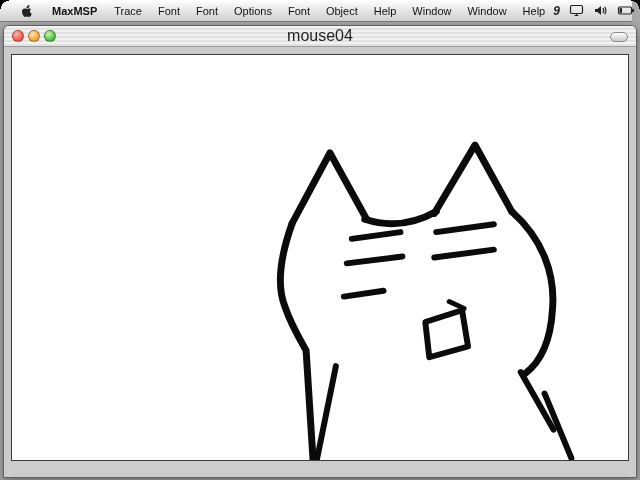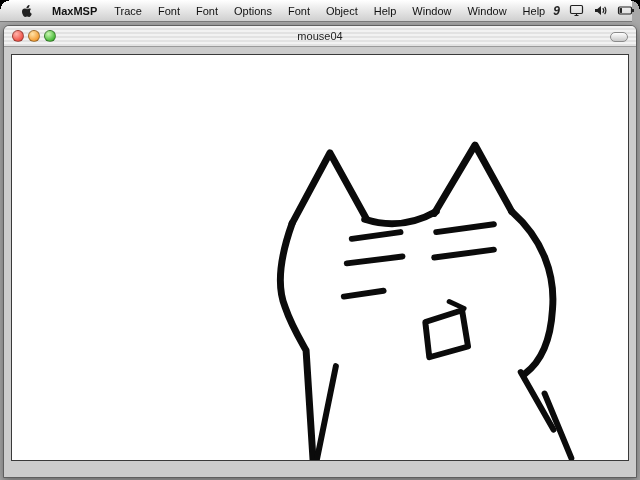--- a/index.html
+++ b/index.html
@@ -49,21 +49,21 @@
     border:1px solid #5f5f5f;
     border-radius:6px 6px 0 0;
     box-shadow:0 3px 10px rgba(0,0,0,.4);
   }
   .titlebar {
     position:relative; height:21px;
     border-radius:5px 5px 0 0;
     background:repeating-linear-gradient(180deg,#f2f2f2 0 2px,#e2e2e2 2px 4px);
     border-bottom:1px solid #9a9a9a;
     display:flex; align-items:center; justify-content:center;
-    font-size:11px; color:#222;
+    font-size:16px; color:#222;
   }
   .traffic { position:absolute; left:8px; top:4px; display:flex; gap:4px; }
   .light { width:12px; height:12px; border-radius:50%; border:1px solid rgba(0,0,0,.35); }
   .light.red    { background:radial-gradient(circle at 35% 30%, #ffb3ab, #f0564b 70%); }
   .light.yellow { background:radial-gradient(circle at 35% 30%, #ffe2a8, #f49f38 70%); }
   .light.green  { background:radial-gradient(circle at 35% 30%, #c9f7b2, #4cbb3c 70%); }
   .toolbar-pill {
     position:absolute; right:8px; top:6px; width:18px; height:10px;
     border-radius:5px; border:1px solid #8a8a8a;
     background:linear-gradient(#ffffff,#c9c9c9);

